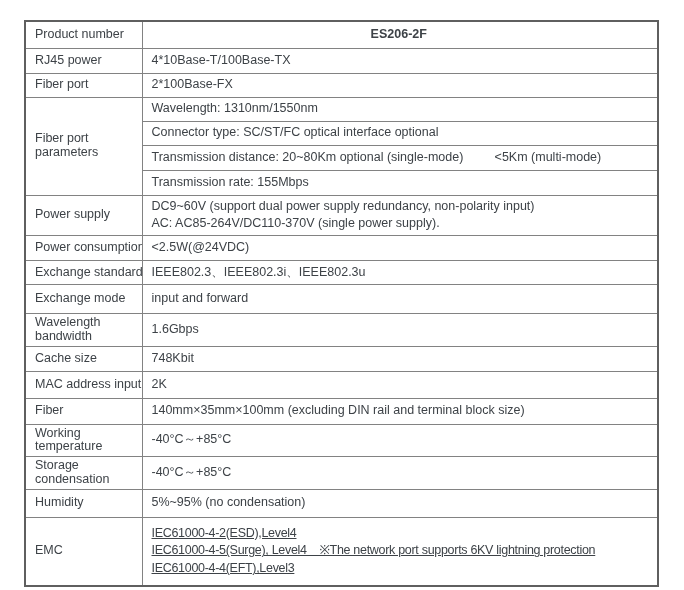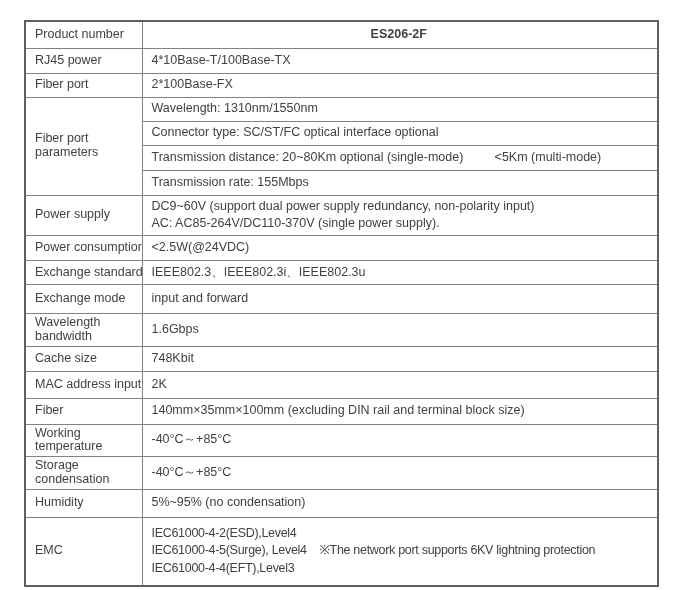--- a/index.html
+++ b/index.html
@@ -46,20 +46,21 @@
   }
   td.product-value {
     font-weight: bold;
     text-align: center;
     font-size: 13.5px;
     color: #32373c;
     padding-left: 0;
   }
   td.condensed {
     letter-spacing: -0.3px;
+    text-decoration: underline;
   }
 </style>
 </head>
 <body>
 
 <div class="spec-wrap">
   <table class="spec-table">
     <colgroup>
       <col style="width:117px">
       <col style="width:516px">

